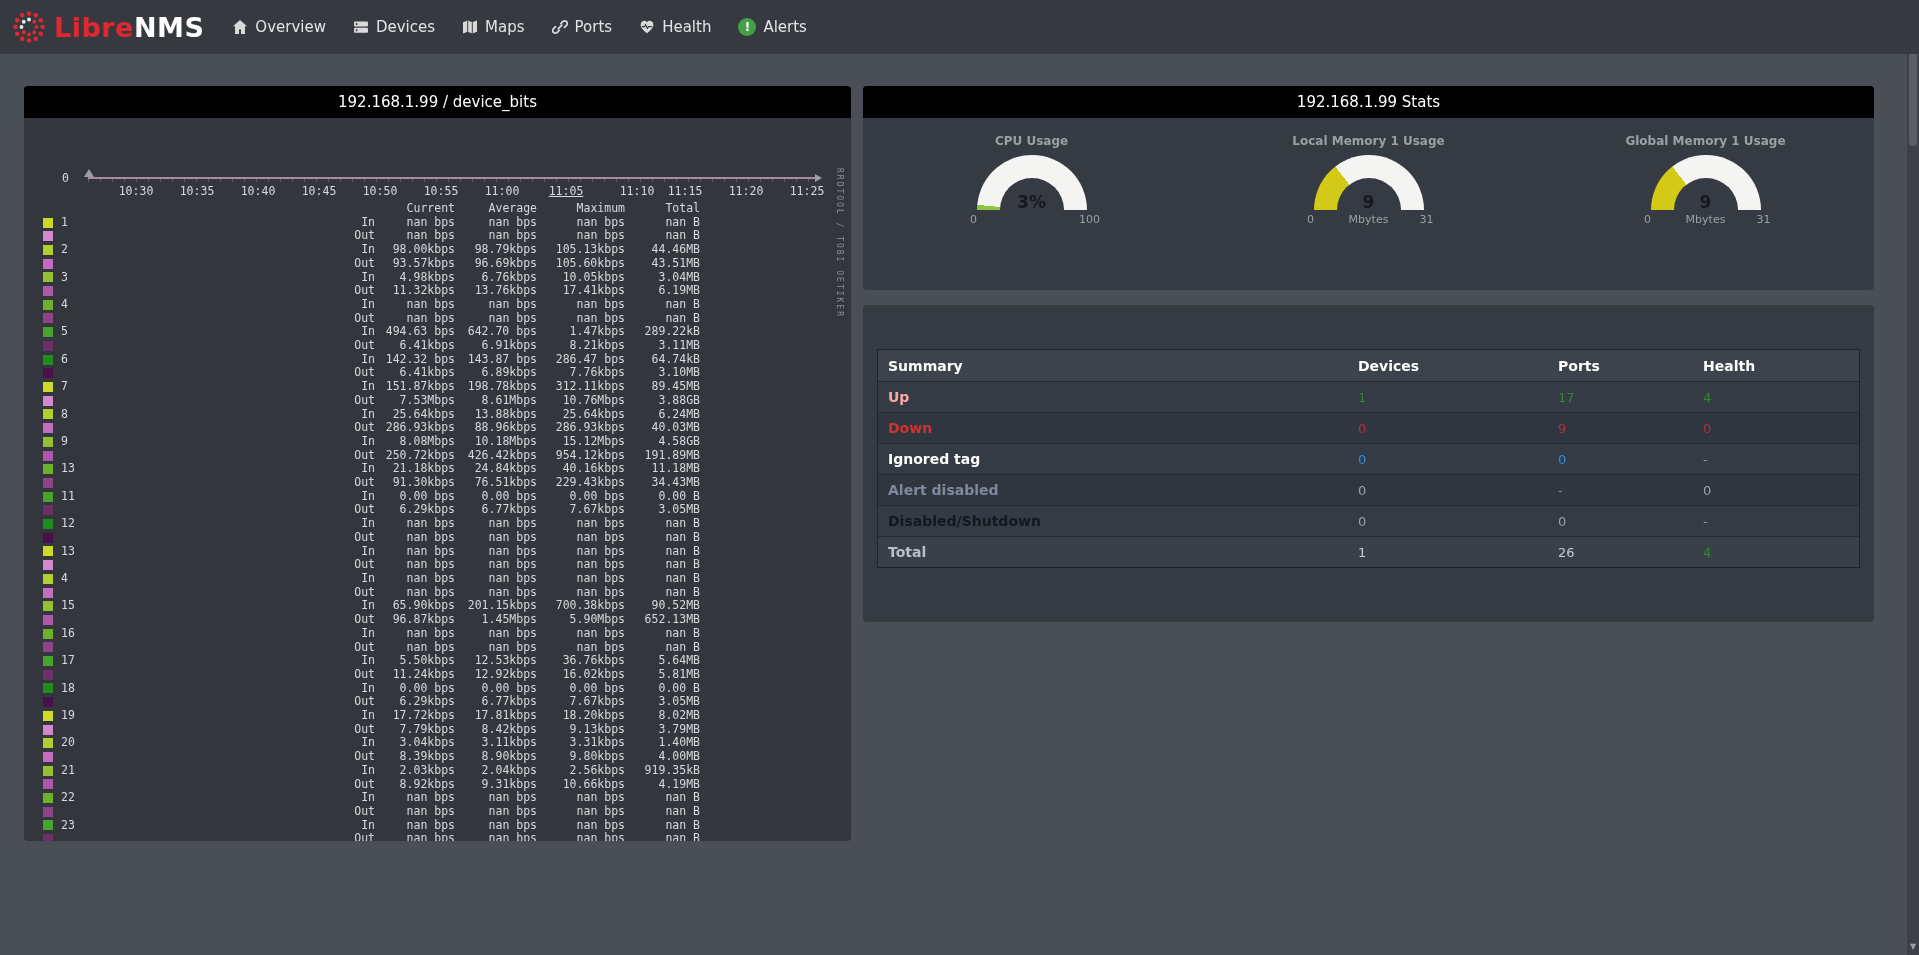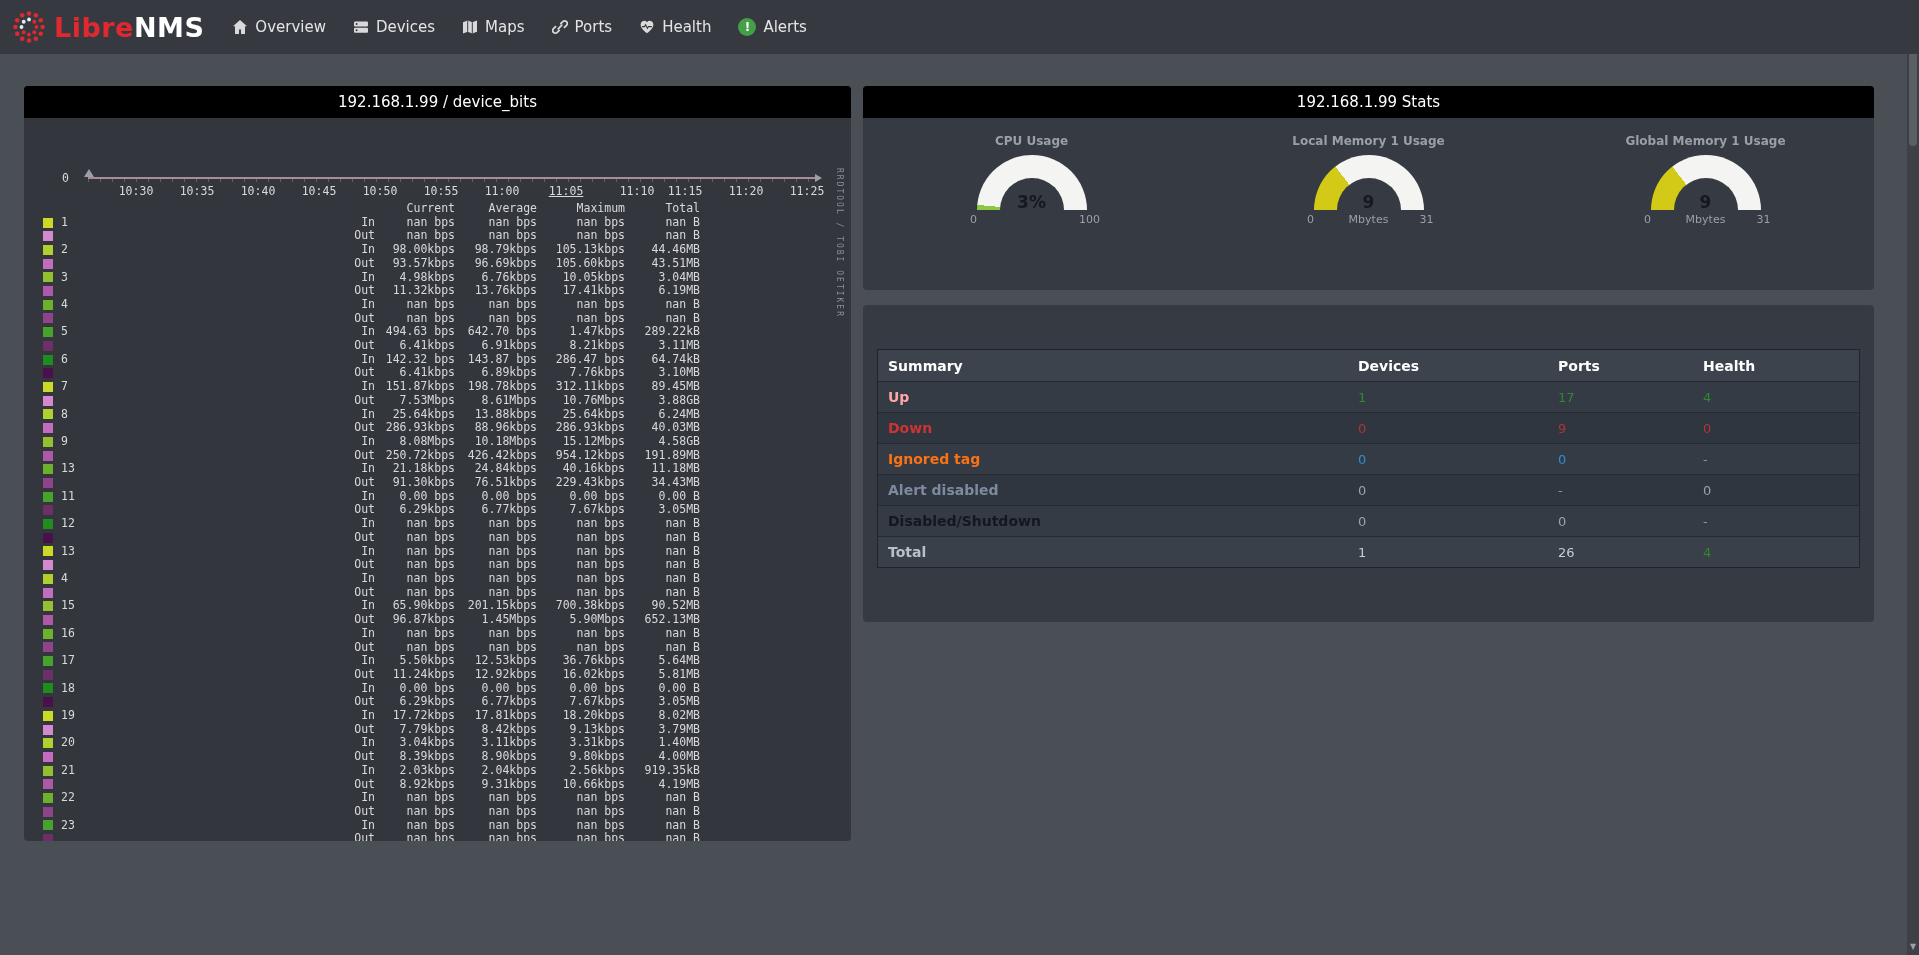--- a/index.html
+++ b/index.html
@@ -299,21 +299,21 @@
         <span style="color: rgb(45, 138, 45);">17</span>
         <span style="color: rgb(45, 138, 45);">4</span>
       </div>
       <div class="srow alt1">
         <span class="lbl" style="color: rgb(204, 51, 51);">Down</span>
         <span style="color: rgb(176, 52, 52);">0</span>
         <span style="color: rgb(176, 52, 52);">9</span>
         <span style="color: rgb(176, 52, 52);">0</span>
       </div>
       <div class="srow alt0">
-        <span class="lbl" style="color: #f97316;">Ignored tag</span>
+        <span class="lbl" style="color: #ffffff;">Ignored tag</span>
         <span style="color: rgb(46, 143, 216);">0</span>
         <span style="color: rgb(46, 143, 216);">0</span>
         <span style="color: rgb(138, 147, 156);">-</span>
       </div>
       <div class="srow alt1">
         <span class="lbl" style="color: rgb(125, 138, 160);">Alert disabled</span>
         <span style="color: rgb(154, 163, 173);">0</span>
         <span style="color: rgb(138, 147, 156);">-</span>
         <span style="color: rgb(154, 163, 173);">0</span>
       </div>

